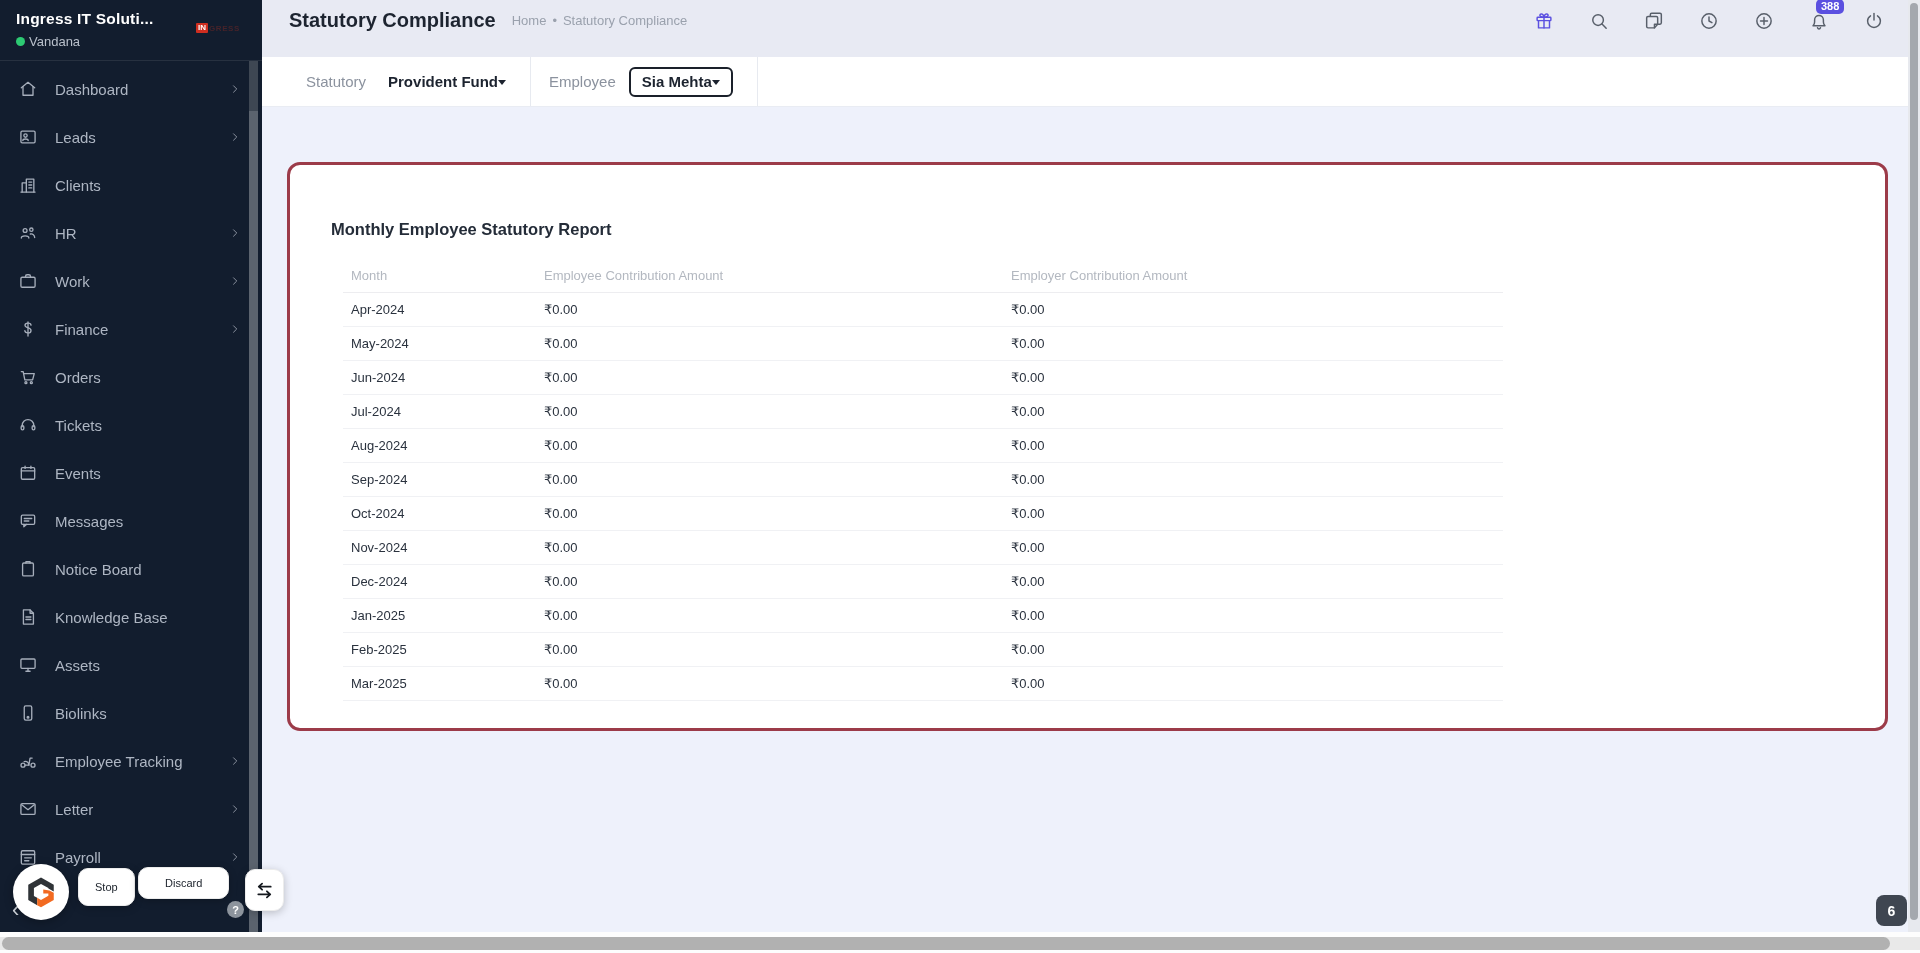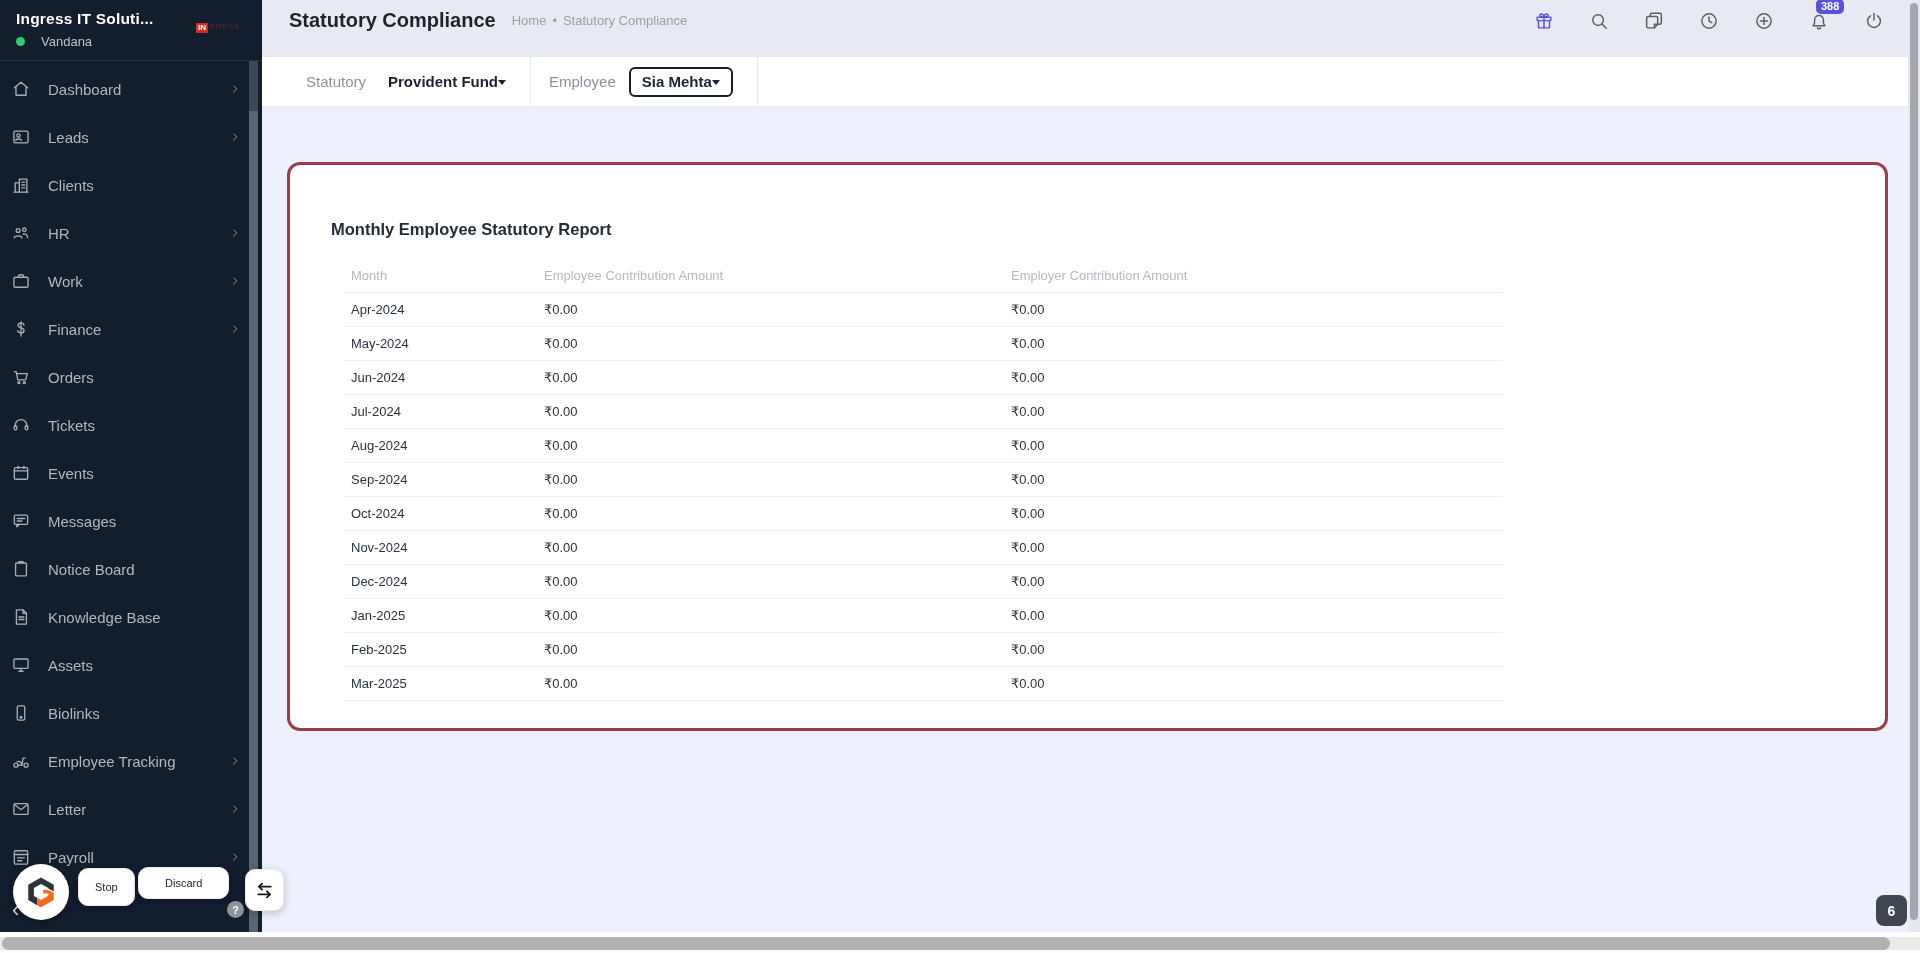--- a/index.html
+++ b/index.html
@@ -8,28 +8,28 @@
     width:1920px; height:953px; overflow:hidden;
     font-family:"Liberation Sans","DejaVu Sans",sans-serif;
     background:#ffffff; position:relative;
   }
   .app { display:flex; height:932px; }
 
   
   .sidebar { width:262px; flex-shrink:0; background:#121d2e; position:relative; }
   .sidebar-top { height:61px; border-bottom:1px solid rgba(255,255,255,.09); padding:10px 16px; position:relative; }
   .company { color:#ffffff; font-weight:700; font-size:15.5px; letter-spacing:.2px; }
-  .user-row { margin-top:6px; display:flex; align-items:center; gap:16px; color:#b9c0cb; font-size:13px; }
+  .user-row { margin-top:6px; display:flex; align-items:center; gap:4px; color:#b9c0cb; font-size:13px; }
   .online-dot { width:9px; height:9px; border-radius:50%; background:#2dca73; }
-  .brand-mini { position:absolute; right:22px; top:23px; display:flex; align-items:flex-start; line-height:1; }
+  .brand-mini { position:absolute; right:22px; top:23px; display:flex; align-items:flex-end; line-height:1; }
   .brand-in { background:#cf2e20; color:#ffffff; font-size:8px; font-weight:700; padding:1px 2px; border-radius:1px; }
   .brand-rest { color:#46232a; font-size:8px; font-weight:700; letter-spacing:.6px; margin-left:1px; }
 
   .nav { padding-top:4px; }
-  .nav-item { height:48px; display:flex; align-items:center; padding:0 20px 0 10px; color:#aeb6c3; font-size:15px; cursor:pointer; }
+  .nav-item { height:48px; display:flex; align-items:center; padding:0 20px 0 17px; color:#aeb6c3; font-size:15px; cursor:pointer; }
   .nav-icon { width:22px; height:22px; margin-right:16px; display:flex; align-items:center; justify-content:center; color:#a6aebb; }
   .nav-icon svg { width:20px; height:20px; }
   .nav-label { flex:1; white-space:nowrap; }
   .nav-chev { width:14px; height:14px; color:#9199a6; display:flex; align-items:center; }
   .nav-chev svg { width:14px; height:14px; }
 
   .side-scroll { position:absolute; top:61px; right:4px; bottom:0; width:9px; background:#3e4753; }
   .side-scroll .sthumb { position:absolute; top:50px; left:0; width:9px; height:822px; background:#5b636e; }
 
   

